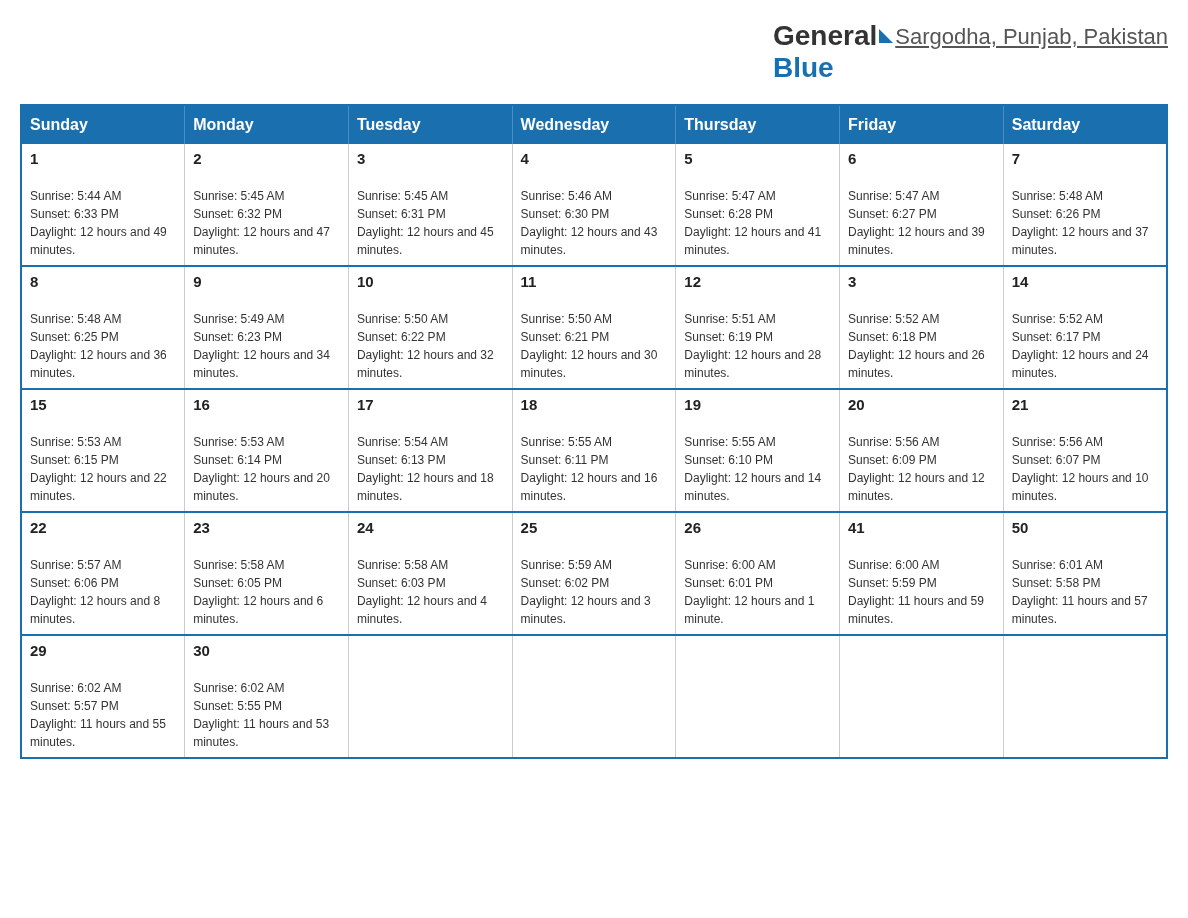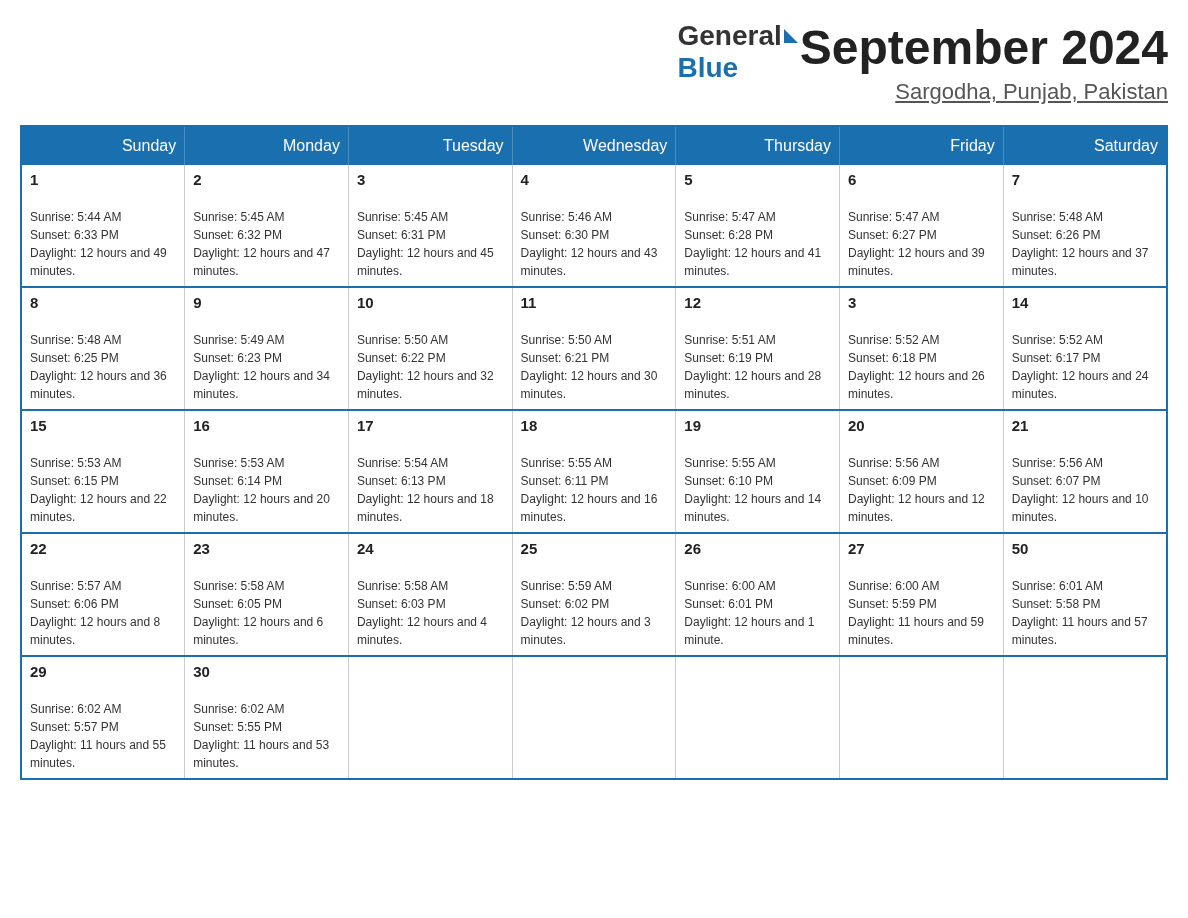--- a/index.html
+++ b/index.html
@@ -62,23 +62,23 @@
     }
     .calendar-table {
       width: 100%;
       border-collapse: collapse;
       border: 2px solid #1a6faf;
     }
     .calendar-table th {
       background-color: #1a6faf;
       color: #fff;
       font-size: 16px;
-      font-weight: normal;
+      font-weight: bold;
       padding: 10px 8px;
-      text-align: right;
+      text-align: left;
       border-right: 1px solid #4a8fc4;
     }
     .calendar-table th:last-child {
       border-right: none;
     }
     .calendar-table td {
       vertical-align: top;
       padding: 6px 8px;
       font-size: 12.5px;
       color: #333;
@@ -117,21 +117,20 @@
   <div class="logo">
     <div class="logo-text">
       <span class="logo-general">General</span>
       <span class="logo-arrow"></span>
     </div>
     <div style="">
       <span class="logo-blue">Blue</span>
     </div>
   </div>
   <div class="title-section">
-    <div class="month-title">September 2024</div>
     <div class="location-title">Sargodha, Punjab, Pakistan</div>
   </div>
 </div>
 
 <table class="calendar-table">
   <thead>
     <tr>
     <th>Sunday</th>
         <th>Monday</th>
         <th>Tuesday</th>
@@ -247,21 +246,21 @@
         </td>
         <td>
           <span class="day-number">25</span>
 <div class="day-info">Sunrise: 5:59 AM<br>Sunset: 6:02 PM<br>Daylight: 12 hours and 3 minutes.</div>
         </td>
         <td>
           <span class="day-number">26</span>
 <div class="day-info">Sunrise: 6:00 AM<br>Sunset: 6:01 PM<br>Daylight: 12 hours and 1 minute.</div>
         </td>
         <td>
-          <span class="day-number">27</span>
+          <span class="day-number">41</span>
 <div class="day-info">Sunrise: 6:00 AM<br>Sunset: 5:59 PM<br>Daylight: 11 hours and 59 minutes.</div>
         </td>
         <td>
           <span class="day-number">50</span>
 <div class="day-info">Sunrise: 6:01 AM<br>Sunset: 5:58 PM<br>Daylight: 11 hours and 57 minutes.</div>
         </td>
       </tr>
       <tr>
         <td>
           <span class="day-number">29</span>

